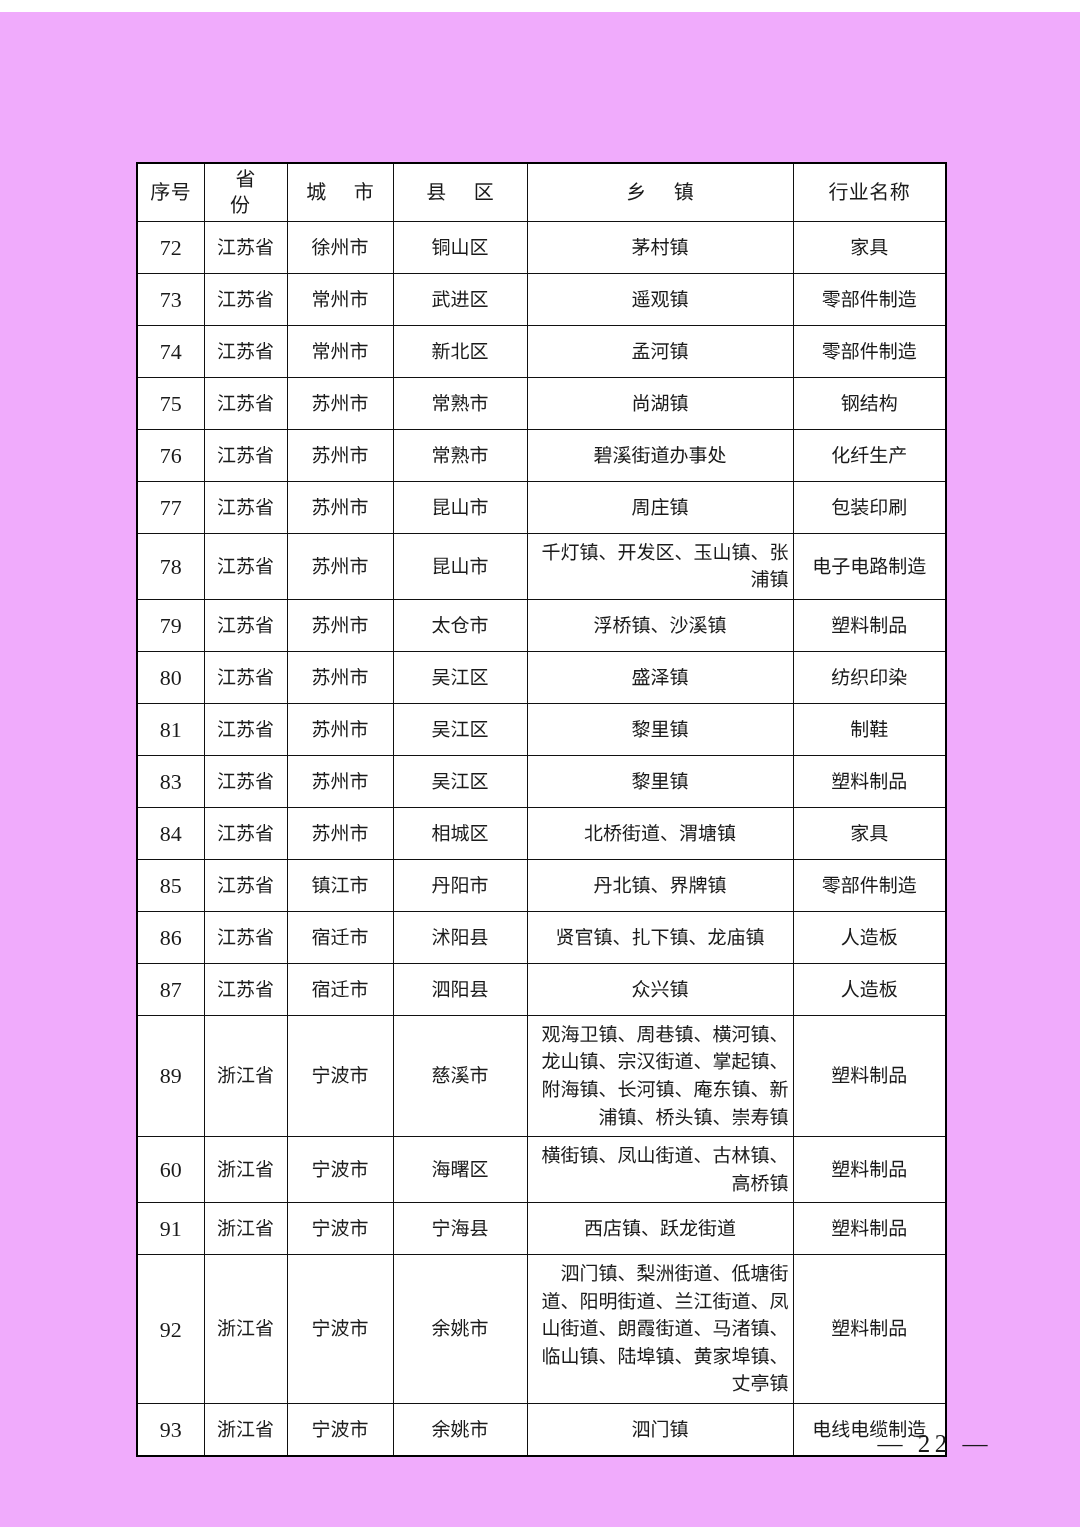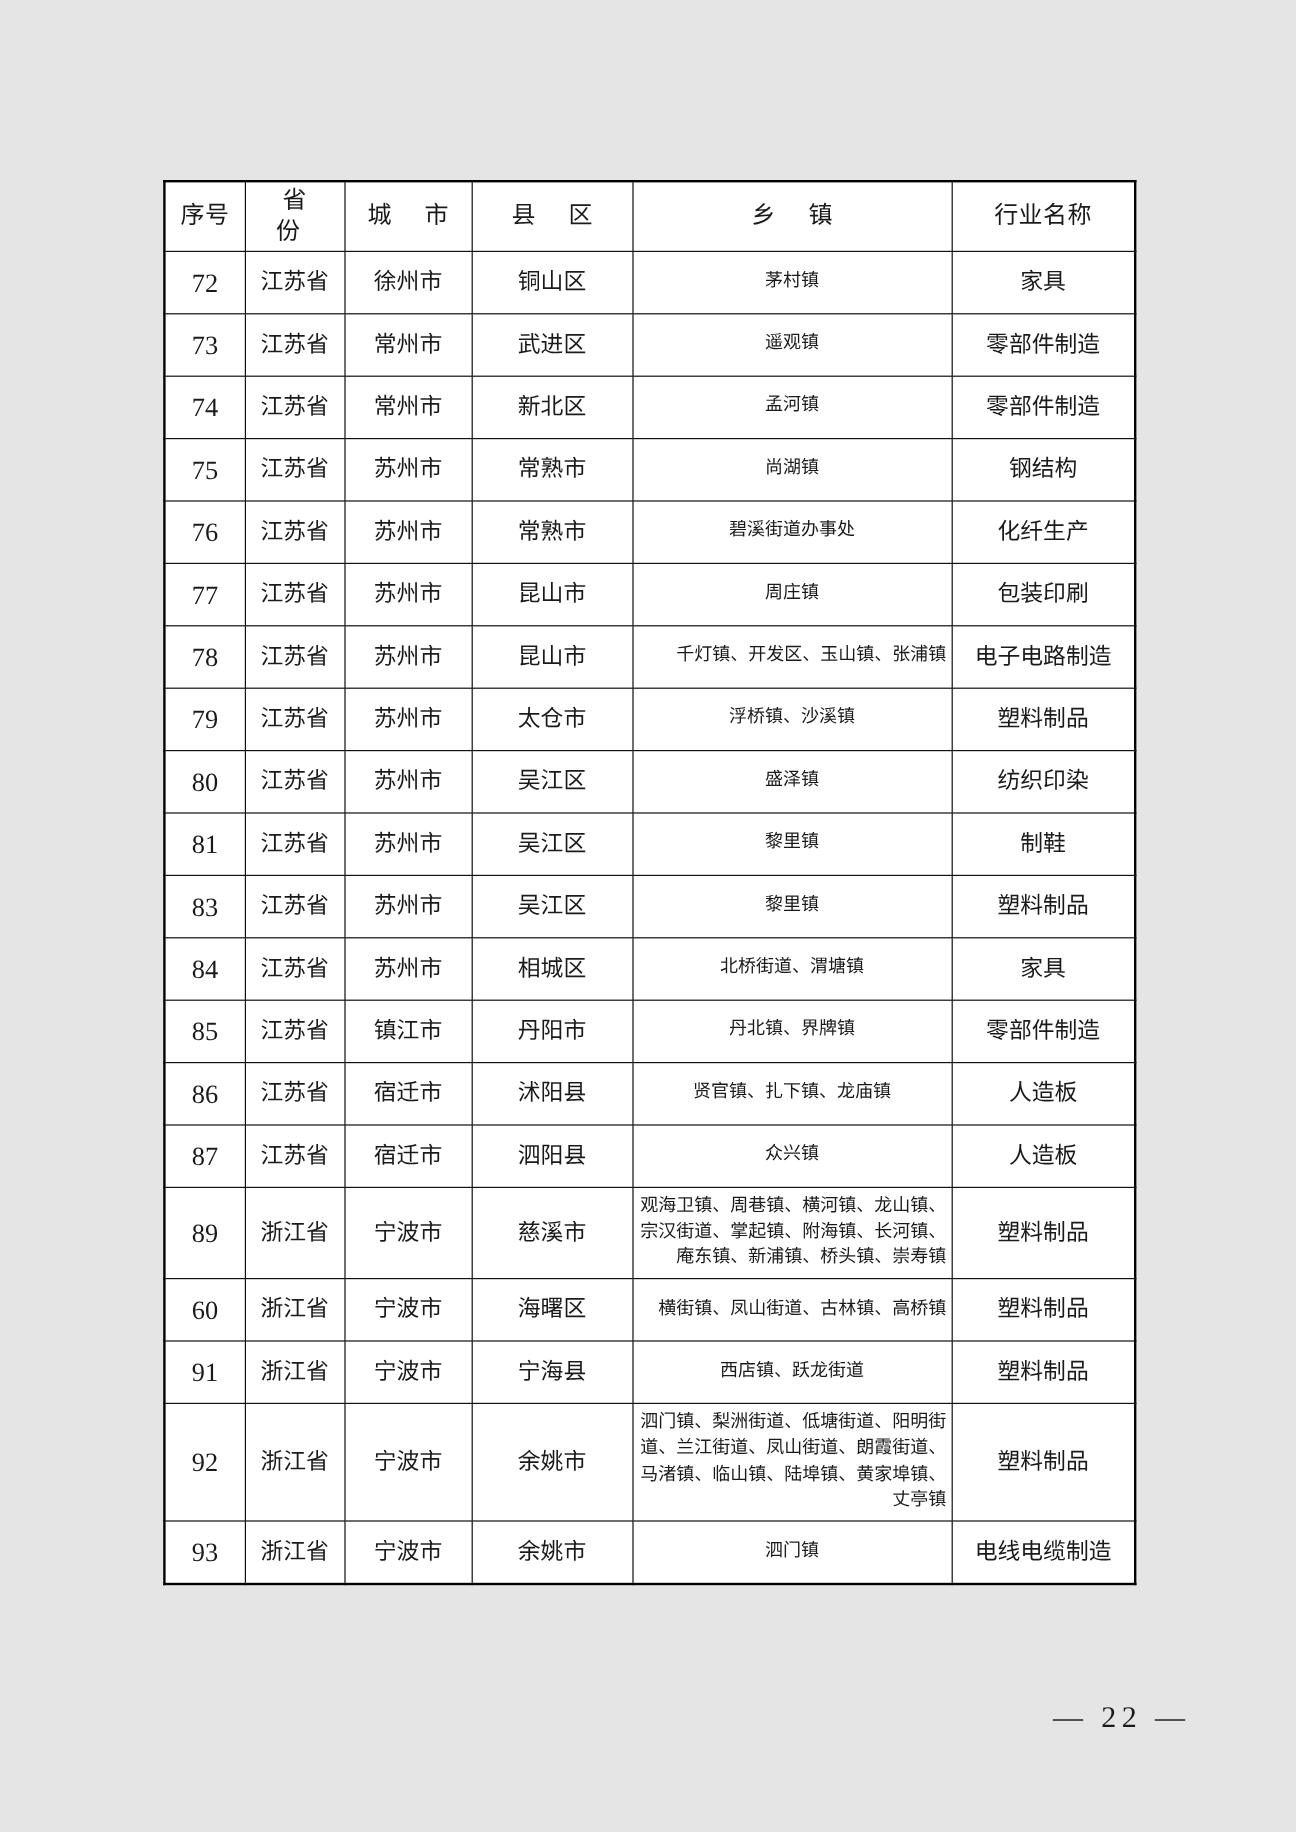--- a/index.html
+++ b/index.html
@@ -12,21 +12,22 @@
     height: 1527px;
     position: relative;
     font-family: "Liberation Serif", "DejaVu Serif", serif;
     color: #1a1a1a;
     overflow: hidden;
   }
 
   .page {
     position: absolute;
     inset: 0;
-    background: #e5e5e5;
+    background: #f0abfc;
+    margin-top: 12px;
   }
 
   
   .table-wrap {
     position: absolute;
     left: 136px;
     top: 150px;
     width: 809px;
   }
 
@@ -72,21 +73,21 @@
 
   tbody td {
     height: 41px;
     font-size: 19px;
   }
   tbody td.seq {
     font-size: 22px;
     font-family: "Liberation Serif", "DejaVu Serif", serif;
   }
   tbody td.town {
-    font-size: 15px;
+    font-size: 19px;
     line-height: 1.45;
     padding: 5px 4px;
   }
   tbody td.town.multi {
     text-align: right;
   }
 
   
   .page-number {
     position: absolute;

